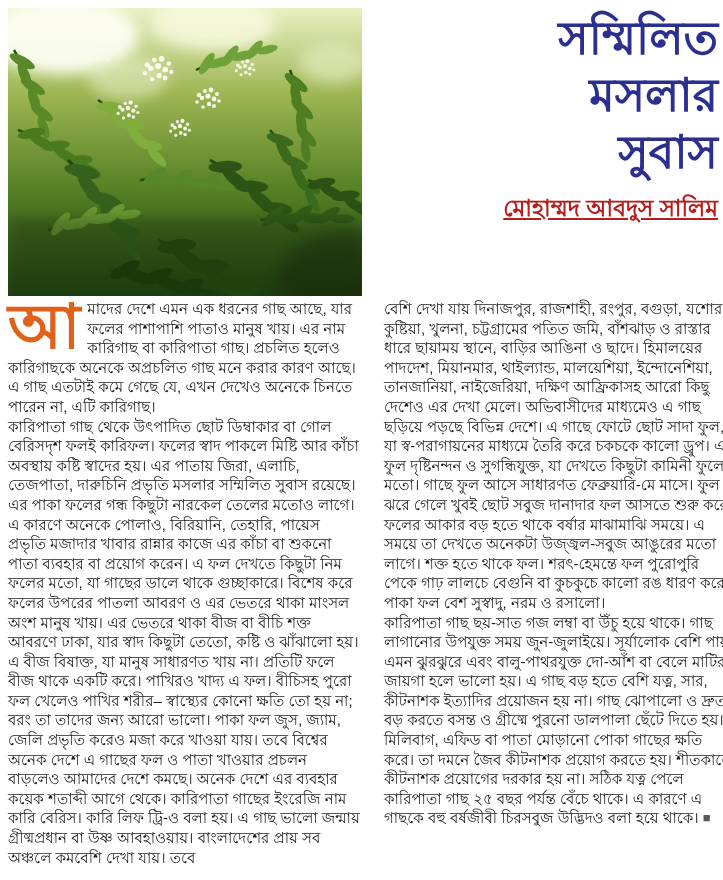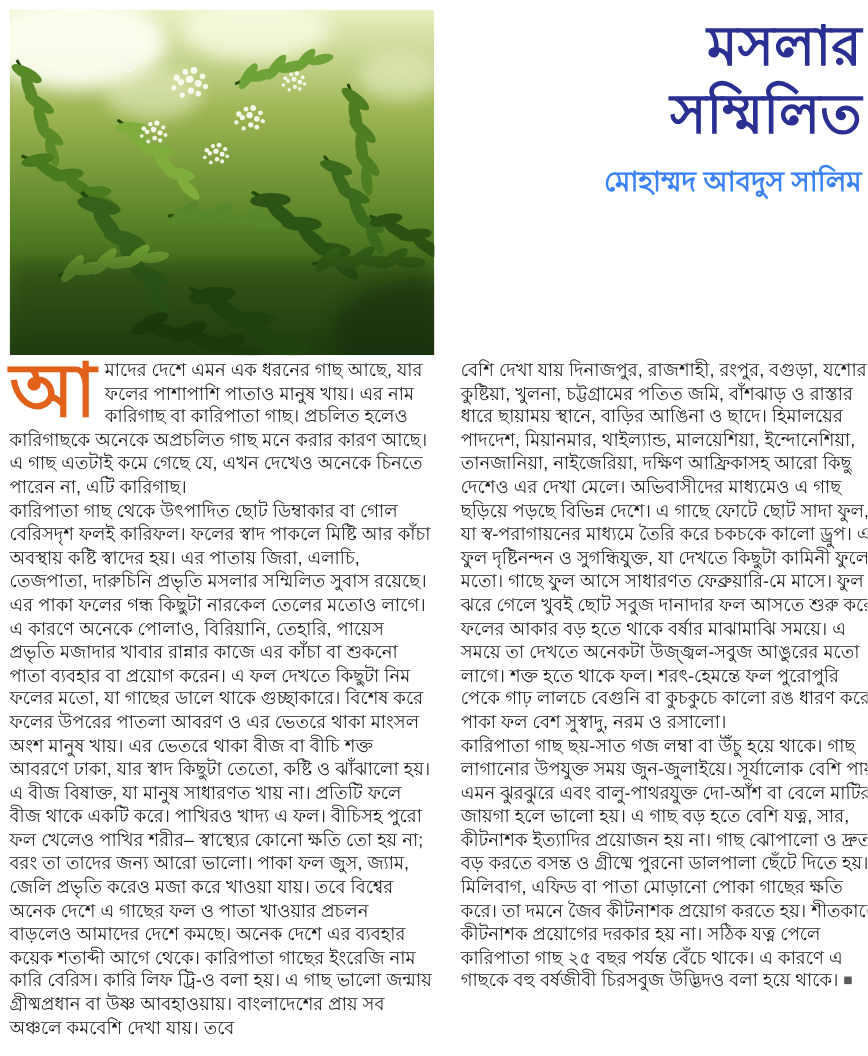--- a/index.html
+++ b/index.html
@@ -14,22 +14,22 @@
   .title-block{
     position:absolute;top:10px;right:5px;width:300px;text-align:right;
     font-family:"Liberation Serif", serif;
   }
   .title-line{
     font-size:46px;line-height:57px;font-weight:bold;letter-spacing:0px;white-space:nowrap;
   }
   .t-navy{color:#2b2f92;}
   .t-green{color:#17a24e;}
   .author{
-    font-size:23px;line-height:30px;font-weight:bold;color:#3b82f6;margin-top:12px;
-    font-family:"Liberation Sans", sans-serif;white-space:nowrap;
+    font-size:23px;line-height:30px;font-weight:bold;color:#b91c1c;margin-top:12px;
+    font-family:"Liberation Sans", sans-serif;white-space:nowrap;text-decoration:underline;
   }
   .col{
     position:absolute;top:299px;font-size:15px;line-height:19.6px;color:#1c1c1c;
     text-align:left;
   }
   .col-left{left:8px;width:352px;}
   .col-right{left:368px;width:350px;margin-left:16px;}
   .col p{margin:0;padding:0;}
   .dropcap{
     float:left;font-size:62px;line-height:56px;height:58px;
@@ -111,22 +111,23 @@
       <use href="#bloom" transform="translate(237 58) scale(0.8)"></use>
       <use href="#bloom" transform="translate(172 118) scale(0.85)"></use>
       <use href="#bloom" transform="translate(96 44) scale(0.7)"></use>
 
       <rect x="0" y="210" width="354" height="78" fill="#16300a" opacity="0.35" filter="url(#soft)"></rect>
       <ellipse cx="340" cy="270" rx="70" ry="45" fill="#122808" opacity="0.5" filter="url(#soft)"></ellipse>
     </svg>
   </div>
 
   <div class="title-block">
+    <div class="title-line t-navy">সম্মিলিত</div>
     <div class="title-line t-navy">মসলার</div>
-    <div class="title-line t-navy">সম্মিলিত</div>
+    <div class="title-line t-navy">সুবাস</div>
     <div class="author">মোহাম্মদ আবদুস সালিম</div>
   </div>
 
   <div class="col col-left">
     <p><span class="dropcap">আ</span><span>মাদের দেশে এমন এক ধরনের গাছ আছে, যার ফলের পাশাপাশি পাতাও মানুষ খায়। এর নাম কারিগাছ বা কারিপাতা গাছ। প্রচলিত হলেও কারিগাছকে অনেকে অপ্রচলিত গাছ মনে করার কারণ আছে। এ গাছ এতটাই কমে গেছে যে, এখন দেখেও অনেকে চিনতে পারেন না, এটি কারিগাছ।</span></p>
     <p><span>কারিপাতা গাছ থেকে উৎপাদিত ছোট ডিম্বাকার বা গোল বেরিসদৃশ ফলই কারিফল। ফলের স্বাদ পাকলে মিষ্টি আর কাঁচা অবস্থায় কষ্টি স্বাদের হয়। এর পাতায় জিরা, এলাচি, তেজপাতা, দারুচিনি প্রভৃতি মসলার সম্মিলিত সুবাস রয়েছে। এর পাকা ফলের গন্ধ কিছুটা নারকেল তেলের মতোও লাগে। এ কারণে অনেকে পোলাও, বিরিয়ানি, তেহারি, পায়েস প্রভৃতি মজাদার খাবার রান্নার কাজে এর কাঁচা বা শুকনো পাতা ব্যবহার বা প্রয়োগ করেন। এ ফল দেখতে কিছুটা নিম ফলের মতো, যা গাছের ডালে থাকে গুচ্ছাকারে। বিশেষ করে ফলের উপরের পাতলা আবরণ ও এর ভেতরে থাকা মাংসল অংশ মানুষ খায়। এর ভেতরে থাকা বীজ বা বীচি শক্ত আবরণে ঢাকা, যার স্বাদ কিছুটা তেতো, কষ্টি ও ঝাঁঝালো হয়। এ বীজ বিষাক্ত, যা মানুষ সাধারণত খায় না। প্রতিটি ফলে বীজ থাকে একটি করে। পাখিরও খাদ্য এ ফল। বীচিসহ পুরো ফল খেলেও পাখির শরীর– স্বাস্থ্যের কোনো ক্ষতি তো হয় না; বরং তা তাদের জন্য আরো ভালো। পাকা ফল জুস, জ্যাম, জেলি প্রভৃতি করেও মজা করে খাওয়া যায়। তবে বিশ্বের অনেক দেশে এ গাছের ফল ও পাতা খাওয়ার প্রচলন বাড়লেও আমাদের দেশে কমছে। অনেক দেশে এর ব্যবহার কয়েক শতাব্দী আগে থেকে। কারিপাতা গাছের ইংরেজি নাম কারি বেরিস। কারি লিফ ট্রি-ও বলা হয়। এ গাছ ভালো জন্মায় গ্রীষ্মপ্রধান বা উষ্ণ আবহাওয়ায়। বাংলাদেশের প্রায় সব অঞ্চলে কমবেশি দেখা যায়। তবে</span></p>
   </div>
 
   <div class="col col-right">
     <p><span>বেশি দেখা যায় দিনাজপুর, রাজশাহী, রংপুর, বগুড়া, যশোর, কুষ্টিয়া, খুলনা, চট্টগ্রামের পতিত জমি, বাঁশঝাড় ও রাস্তার ধারে ছায়াময় স্থানে, বাড়ির আঙিনা ও ছাদে। হিমালয়ের পাদদেশ, মিয়ানমার, থাইল্যান্ড, মালয়েশিয়া, ইন্দোনেশিয়া, তানজানিয়া, নাইজেরিয়া, দক্ষিণ আফ্রিকাসহ আরো কিছু দেশেও এর দেখা মেলে। অভিবাসীদের মাধ্যমেও এ গাছ ছড়িয়ে পড়ছে বিভিন্ন দেশে। এ গাছে ফোটে ছোট সাদা ফুল, যা স্ব-পরাগায়নের মাধ্যমে তৈরি করে চকচকে কালো ড্রুপ। এ ফুল দৃষ্টিনন্দন ও সুগন্ধিযুক্ত, যা দেখতে কিছুটা কামিনী ফুলের মতো। গাছে ফুল আসে সাধারণত ফেব্রুয়ারি-মে মাসে। ফুল ঝরে গেলে খুবই ছোট সবুজ দানাদার ফল আসতে শুরু করে। ফলের আকার বড় হতে থাকে বর্ষার মাঝামাঝি সময়ে। এ সময়ে তা দেখতে অনেকটা উজ্জ্বল-সবুজ আঙুরের মতো লাগে। শক্ত হতে থাকে ফল। শরৎ-হেমন্তে ফল পুরোপুরি পেকে গাঢ় লালচে বেগুনি বা কুচকুচে কালো রঙ ধারণ করে। পাকা ফল বেশ সুস্বাদু, নরম ও রসালো।</span></p>

